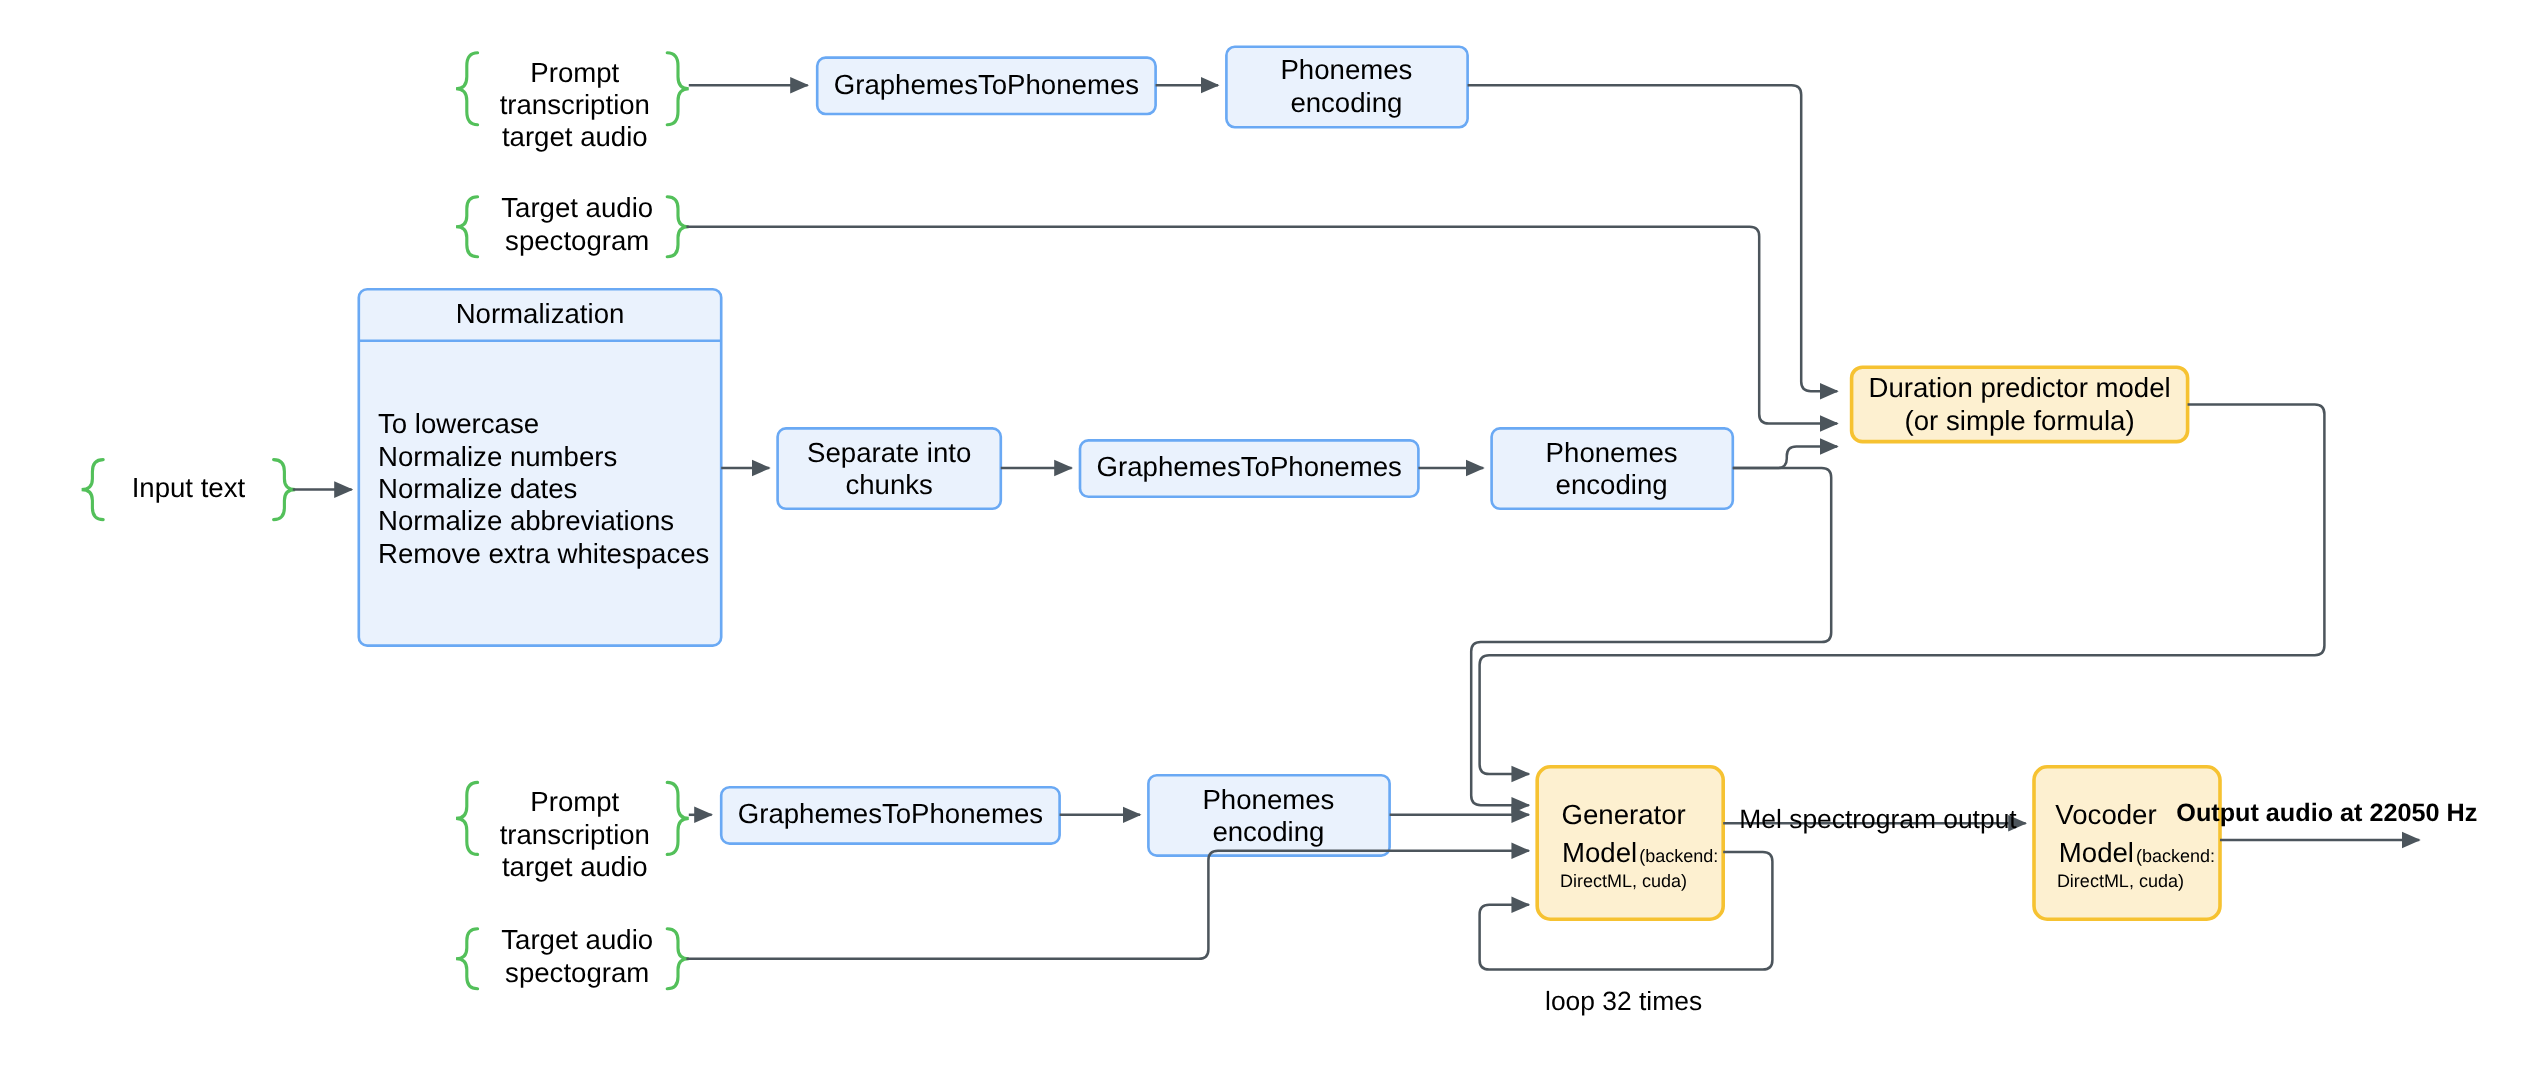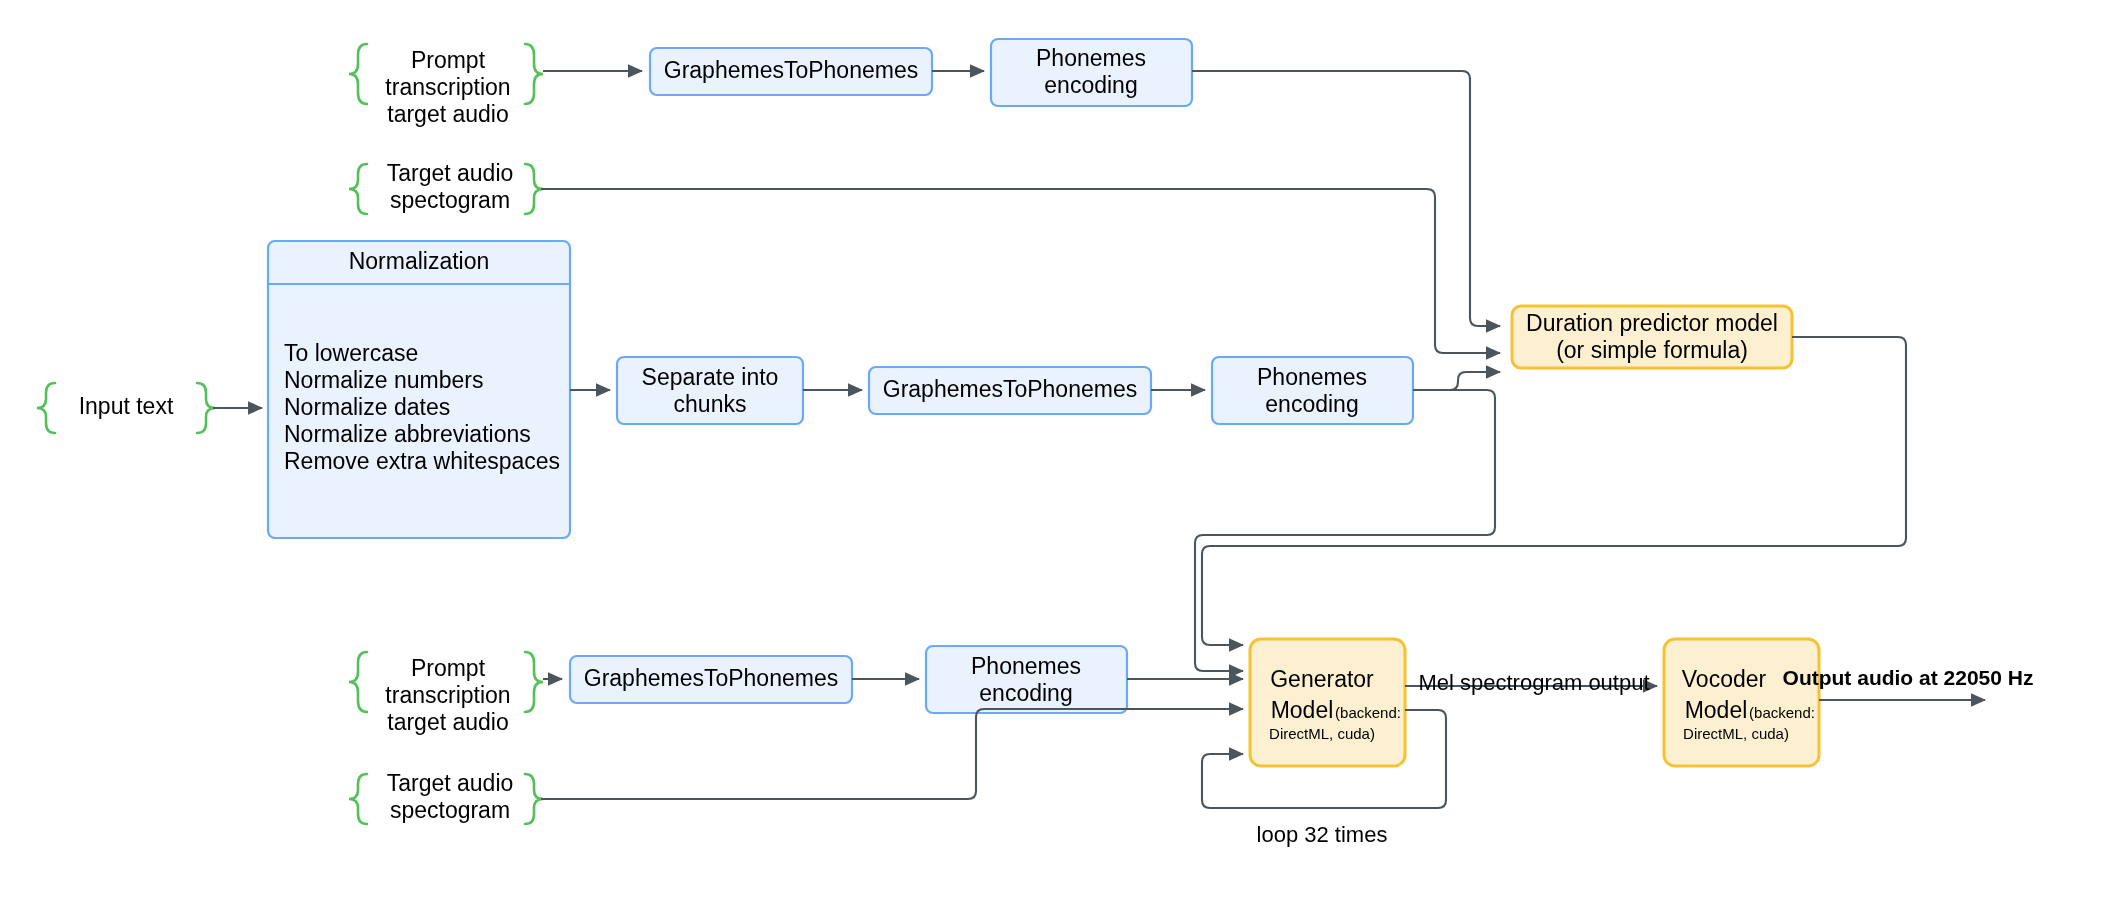--- a/index.html
+++ b/index.html
@@ -10,20 +10,21 @@
   body {
     width: 2112px;
     height: 910px;
     font-family: "Liberation Sans", sans-serif;
     overflow: hidden;
   }
   #diagram-root {
     position: relative;
     width: 1728px;
     height: 910px;
+    margin-left: 31px;
   }
   svg.diagram {
     position: absolute;
     top: 0; left: 0;
     width: 2112px;
     height: 910px;
   }
   .node-rect-blue {
     fill: #eaf2fd;
     stroke: #6aa9f4;

